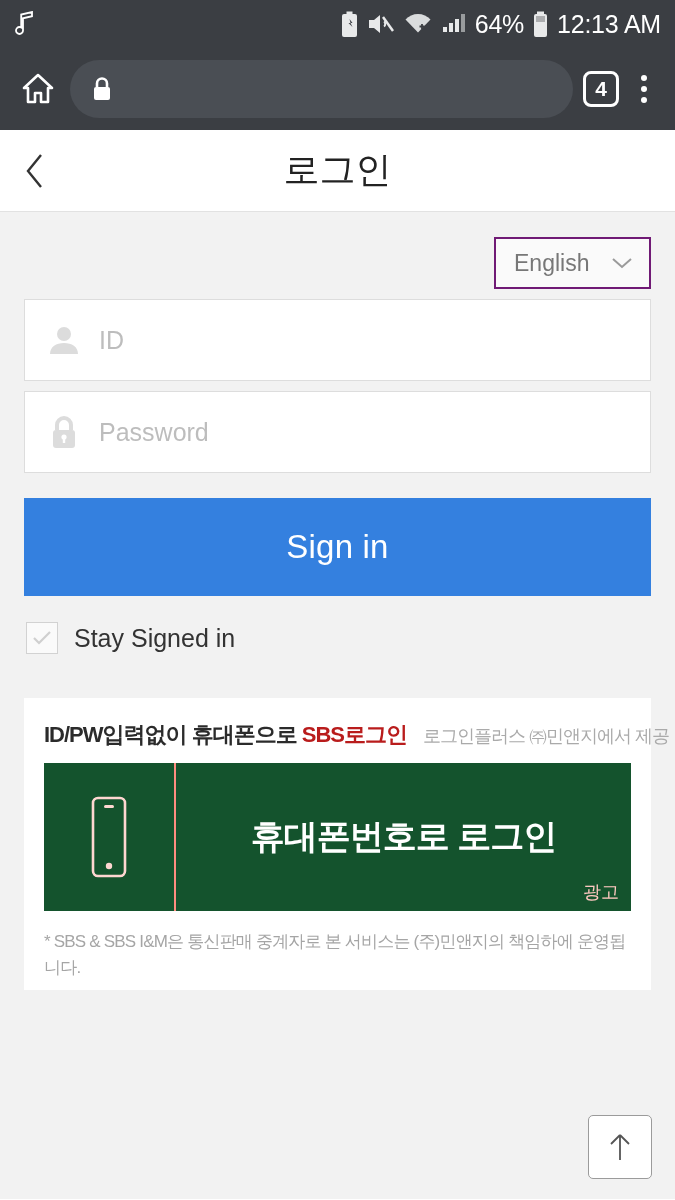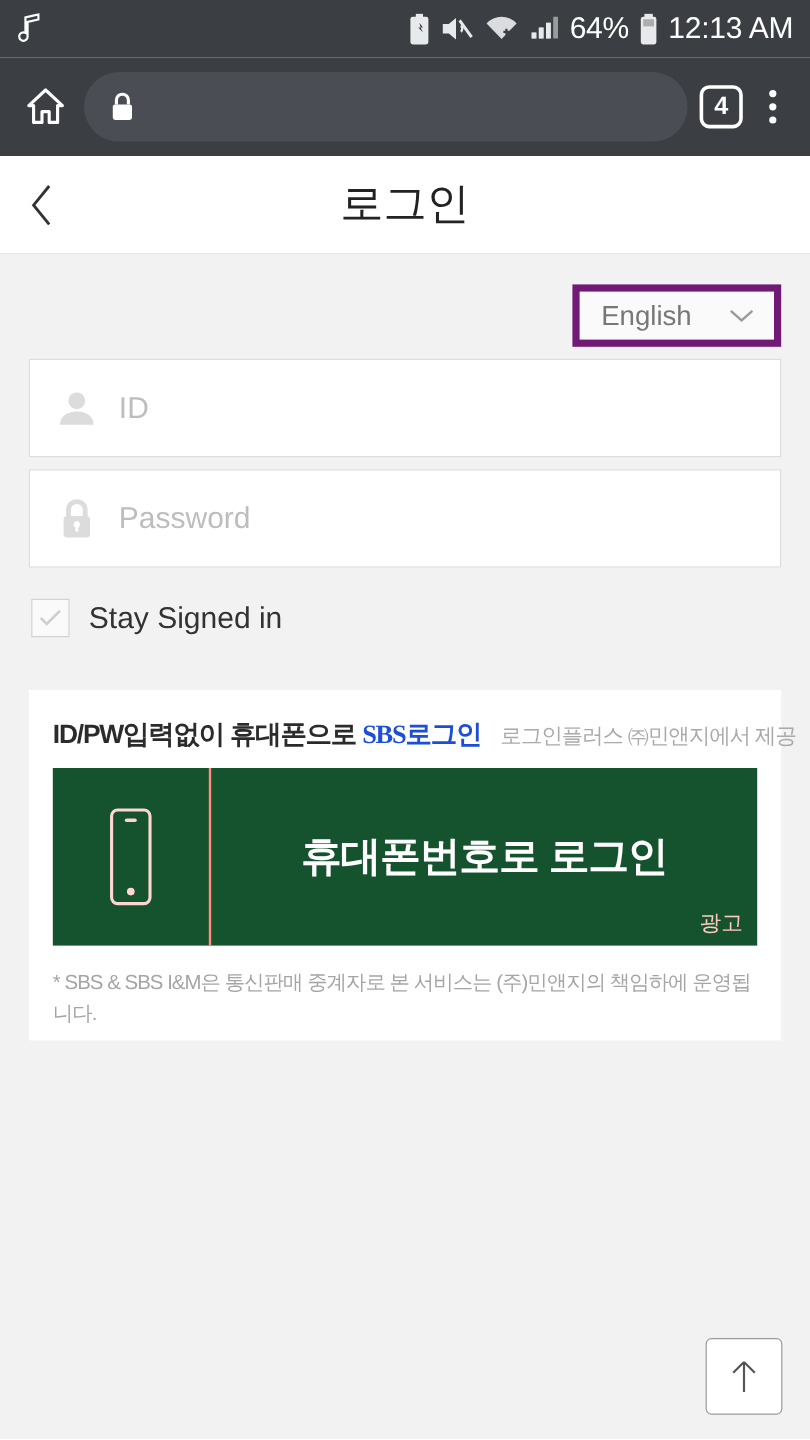--- a/index.html
+++ b/index.html
@@ -53,21 +53,21 @@
   .page-title {
     position: absolute; left: 0; right: 0; text-align: center;
     font-size: 36px; color: #222; font-weight: 400;
   }
 
   
   .content { background: #f2f2f2; padding: 0 24px; height: calc(1200px - 48px - 82px - 83px); position: relative; }
 
   .lang-row { display: flex; justify-content: flex-end; padding-top: 25px; }
   .lang-select {
-    width: 174px; height: 52px; background: #fafafa; border: 6px solid #701a75;
+    width: 157px; height: 52px; background: #fafafa; border: 2px solid #701a75;
     display: flex; align-items: center; justify-content: space-between;
     padding: 0 16px 0 18px;
   }
   .lang-select .label { font-size: 23px; color: #777; }
 
   .field {
     height: 82px; background: #fff; border: 1px solid #dddddd;
     display: flex; align-items: center; padding: 0 22px; gap: 18px;
     margin-top: 10px;
   }
@@ -93,21 +93,21 @@
     display: flex; align-items: center; justify-content: center;
     font-size: 22px; color: #888; gap: 0;
   }
   .links-bar a { color: #4a8fd8; text-decoration: none; }
   .links-bar .sep { color: #b9b9b9; margin: 0 9px; }
 
   
   .adcard { margin-top: 44px; background: #fff; padding: 22px 20px 0 20px; }
   .ad-head { display: flex; align-items: baseline; gap: 16px; white-space: nowrap; }
   .ad-head .h1 { font-size: 22px; font-weight: 700; color: #2b2b2b; letter-spacing: -1px; }
-  .ad-head .h1 .red { color: #1d4ed8; font-family: Liberation Serif, serif; }
+  .ad-head .h1 .red { color: #b91c1c; }
   .ad-head .h2 { font-size: 18px; color: #aaa; letter-spacing: -1px; }
 
   .ad-banner {
     margin-top: 13px; height: 148px; background: #14532d; display: flex; align-items: stretch;
     position: relative;
   }
   .ad-banner .icocell {
     width: 132px; display: flex; align-items: center; justify-content: center;
     border-right: 2px solid #ff8d80;
   }
@@ -241,20 +241,21 @@
         <svg width="34" height="36" viewBox="0 0 34 36">
             <path d="M10 16V11a7 7 0 0 1 14 0v5" fill="none" stroke="#dcdcdc" stroke-width="4"></path>
             <rect x="6" y="16" width="22" height="18" rx="3" fill="#dcdcdc"></rect>
             <circle cx="17" cy="23" r="2.6" fill="#fff"></circle>
             <rect x="15.8" y="23" width="2.4" height="6" fill="#fff"></rect>
           </svg>
       </span>
       <span class="ph">Password</span>
     </div>
 
+    <button class="signin-btn">Sign in</button>
 
     <div class="stay-row">
       <span class="chkbox">
         <svg width="20" height="16" viewBox="0 0 20 16">
             <path d="M2 8l5 5 11-11" fill="none" stroke="#cfcfcf" stroke-width="2.2"></path>
           </svg>
       </span>
       <span class="stay-label">Stay Signed in</span>
     </div>
 

